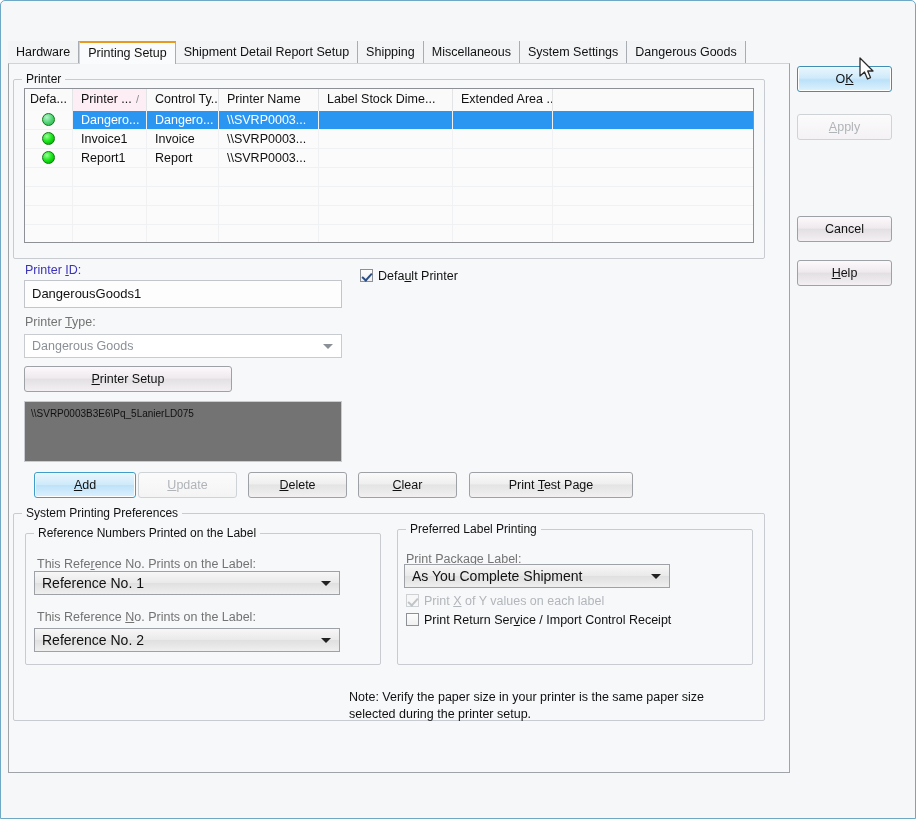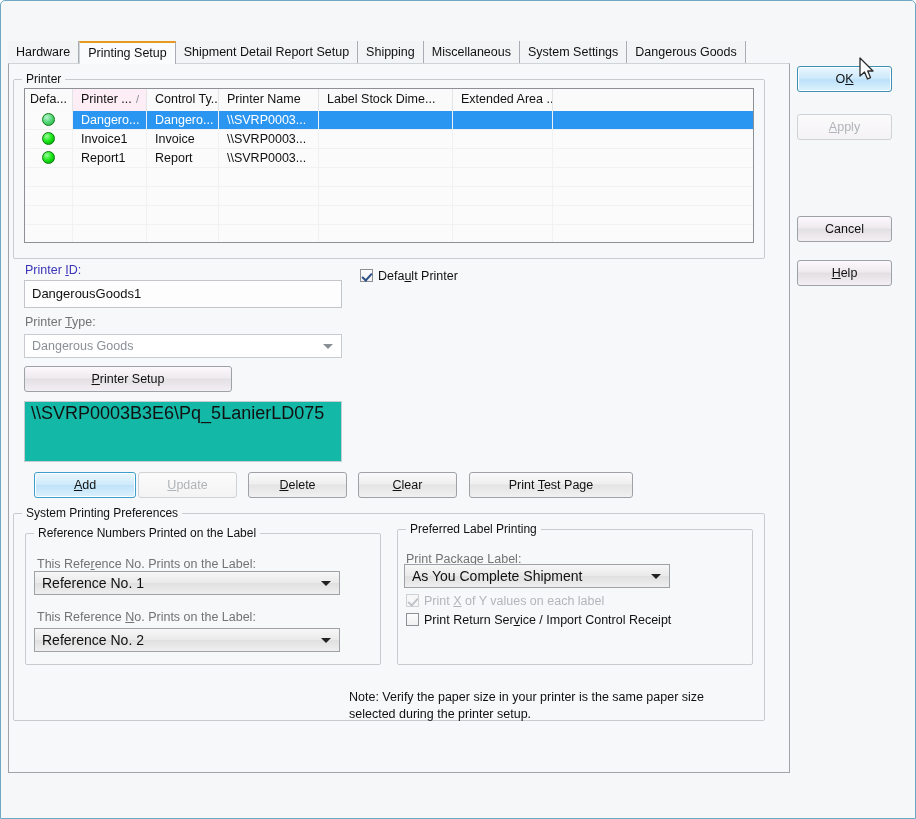--- a/index.html
+++ b/index.html
@@ -228,24 +228,24 @@
   #btn-update { left: 137px; top: 471px; width: 99px;  height: 26px; line-height: 24px; }
   #btn-delete { left: 247px; top: 471px; width: 99px;  height: 26px; line-height: 24px; }
   #btn-clear  { left: 357px; top: 471px; width: 99px;  height: 26px; line-height: 24px; }
   #btn-test   { left: 468px; top: 471px; width: 164px; height: 26px; line-height: 24px; }
   #btn-printer-setup { line-height: 24px; }
 
   
   #txt-printer-path {
     position: absolute; left: 23px; top: 400px;
     width: 318px; height: 61px;
-    background: #14b8a6;
+    background: #737373;
     border: 1px solid #c8ccd0;
     padding: 4px 6px;
-    font-size: 18px; color: #111;
+    font-size: 10px; color: #111;
     line-height: 15px;
     overflow: hidden;
   }
 
   
   .combo {
     position: absolute;
     background: linear-gradient(to bottom, #f7f7f7 0%, #eaeaea 48%, #e0e0e0 52%, #efefef 100%);
     border: 1px solid #9ea2a6;
     font-size: 14px; color: #111;

